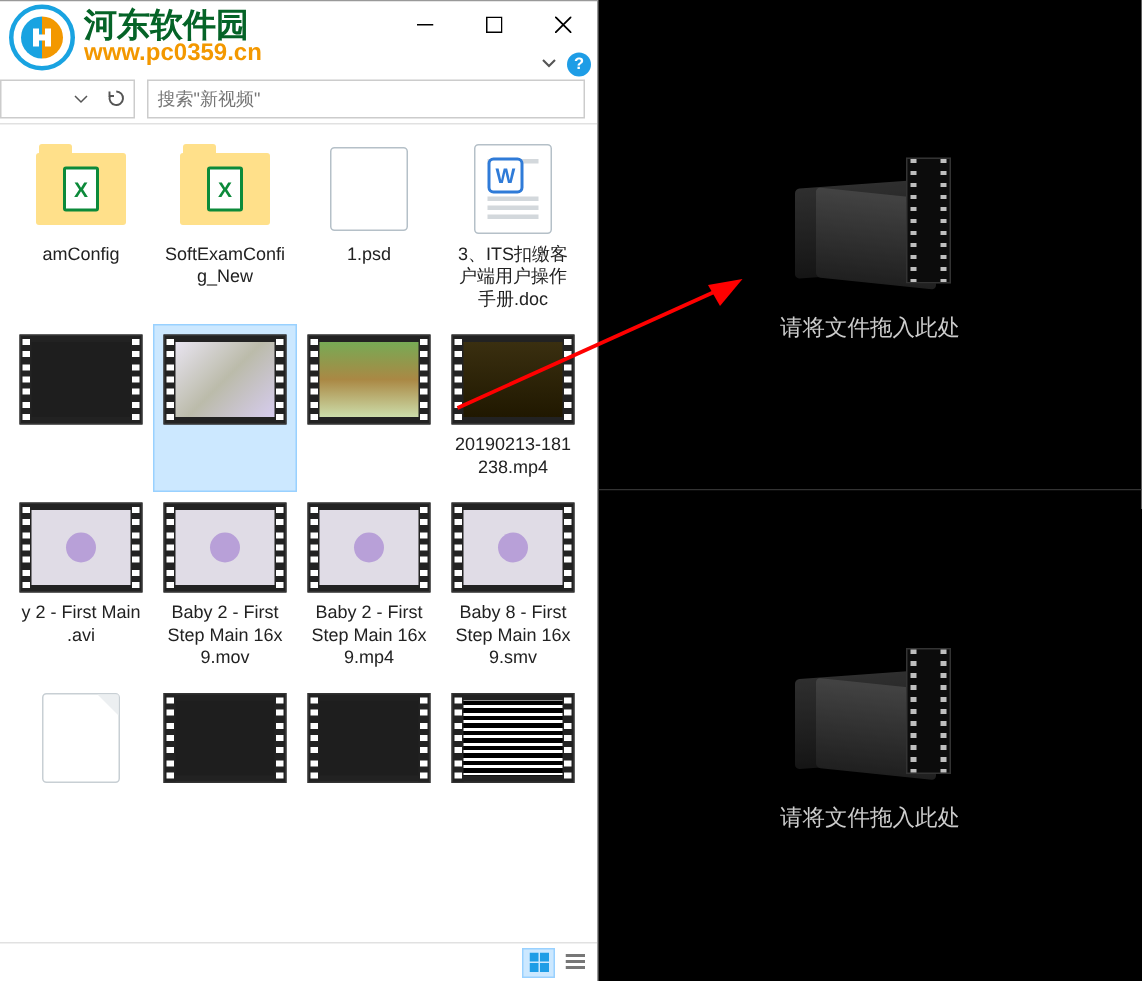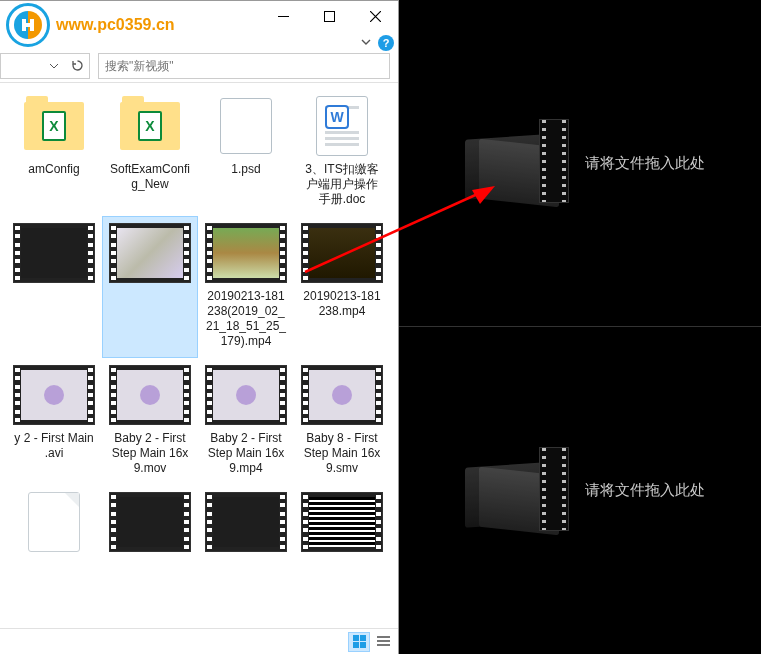--- a/index.html
+++ b/index.html
@@ -85,21 +85,21 @@
   .blank-page::before { content:""; position:absolute; right:0; top:0;
                         border-top: 14px solid #eceff1; border-left: 14px solid transparent; }
   .status-row { height: 26px; border-top: 1px solid #e1e1e1; display: flex;
                 align-items: center; justify-content: flex-end; gap: 2px;
                 padding-right: 4px; flex-shrink: 0; }
   .view-btn { width: 22px; height: 20px; border: 1px solid transparent; cursor: pointer;
               display:flex; align-items:center; justify-content:center; }
   .view-btn.active { background: #cce8ff; border: 1px solid #99d1ff; }
   .view-btn svg { width: 13px; height: 13px; }
   .drop-panel { position: absolute; right: 0; background: #000; width: 362px; height: 327px;
-                display: flex; flex-direction: row; align-items: center;
+                display: flex; flex-direction: column; align-items: center;
                 justify-content: center; gap: 10px; color: #ccc; font-size: 15px; }
   .drop-top { top: 0; border-bottom: 1px solid #333; }
   .drop-bottom { top: 327px; }
   .drop-ico { width: 120px; height: 100px; position: relative; opacity: .75; }
   .drop-ico .fold { position: absolute; left: 10px; top: 24px; width: 80px; height: 60px;
                     background: linear-gradient(#3f3f3f,#1c1c1c); border-radius: 3px;
                     transform: skewY(-4deg); }
   .drop-ico .fold2 { position: absolute; left: 24px; top: 30px; width: 80px; height: 60px;
                      background: linear-gradient(#5a5a5a,#2a2a2a); border-radius: 3px;
                      transform: skewY(6deg); }
@@ -125,20 +125,21 @@
       <div class="logo-icon">
         <svg viewBox="0 0 32 32">
             <path fill="#19a3e1" d="M16 2a14 14 0 1 0 0 28V2z"></path>
             <path fill="#f39800" d="M16 2a14 14 0 0 1 0 28V2z"></path>
             <rect x="10" y="10" width="4" height="12" fill="#fff"></rect>
             <rect x="18" y="10" width="4" height="12" fill="#fff"></rect>
             <rect x="10" y="14" width="12" height="4" fill="#fff"></rect>
           </svg>
       </div>
       <div class="logo-txt">
+        <span class="logo-cn">河东软件园</span>
         <span class="logo-url">www.pc0359.cn</span>
       </div>
     </div>
     <div class="win-buttons">
       <div class="win-btn">
         <svg viewBox="0 0 11 11">
             <rect y="5" width="11" height="1" fill="#000"></rect>
           </svg>
       </div>
       <div class="win-btn">
@@ -283,21 +284,20 @@
               <span></span>
               <span></span>
               <span></span>
               <span></span>
               <span></span>
               <span></span>
             </div>
             <div class="img bright-b"></div>
           </div>
         </div>
-        <div class="file-label">20190213-181238(2019_02_21_18_51_25_179).mp4</div>
       </div>
       <div class="file-item">
         <div class="file-thumb">
           <div class="film">
             <div class="perf left">
               <span></span>
               <span></span>
               <span></span>
               <span></span>
               <span></span>

